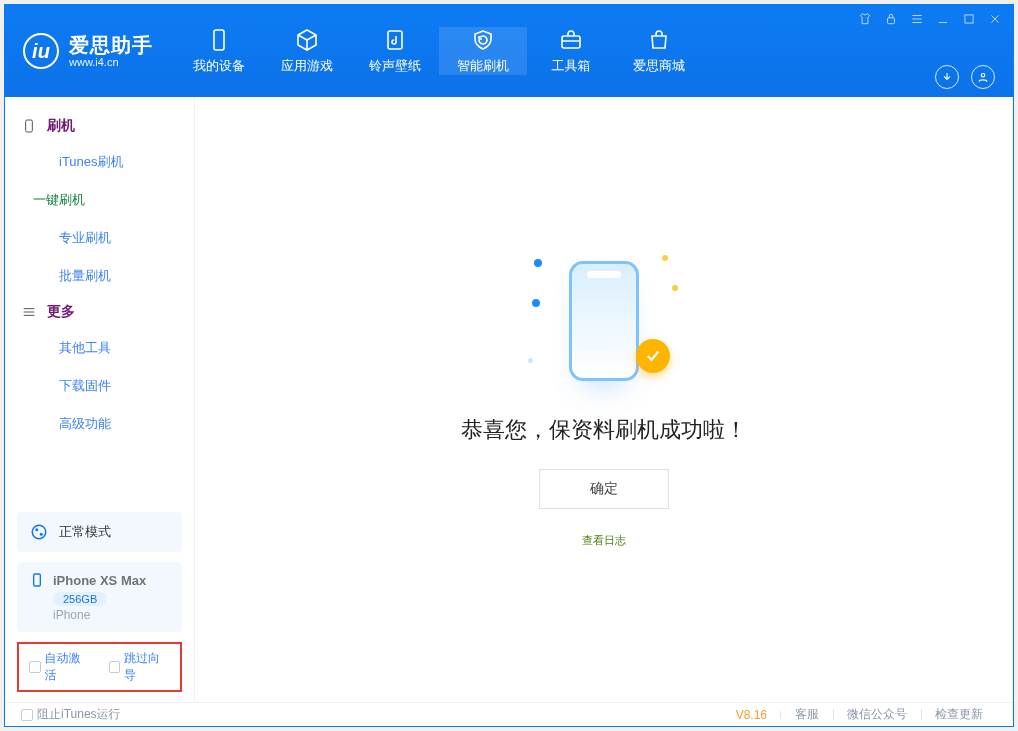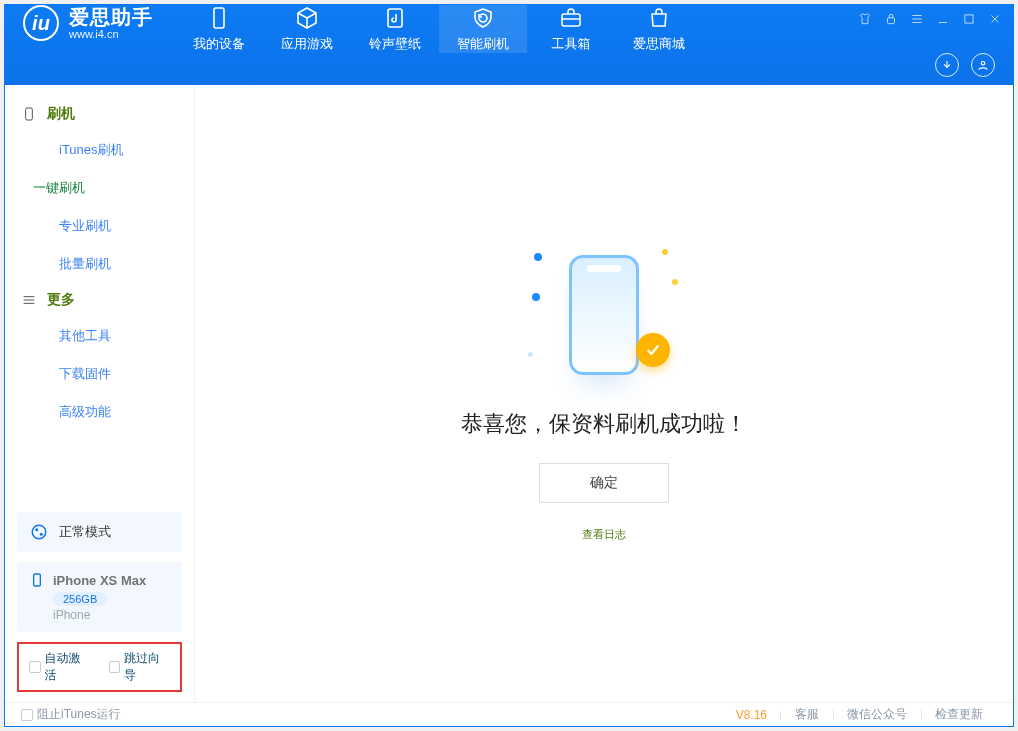--- a/index.html
+++ b/index.html
@@ -1,20 +1,20 @@
 <!DOCTYPE html>
 <html><head>
 <meta charset="utf-8">
 <style>
 * { margin: 0; padding: 0; box-sizing: border-box; font-family: "Microsoft YaHei", Arial, sans-serif; }
 body { background: #f0f0f0; display: flex; justify-content: center; align-items: flex-start; padding: 4px; }
 .window { width: 1018px; height: 723px; background: #fff; border: 1px solid #0a78f0; display: flex; flex-direction: column; }
 
 
-.titlebar { height: 80px; background: linear-gradient(180deg, #0d7bf4 0%, #0c72e9 100%); display: flex; align-items: flex-start; color: #fff; position: relative; }
+.titlebar { height: 92px; background: linear-gradient(180deg, #0d7bf4 0%, #0c72e9 100%); display: flex; align-items: center; color: #fff; position: relative; }
 .brand { display: flex; align-items: center; padding: 0 18px; gap: 10px; }
 .brand-logo { width: 36px; height: 36px; border: 2.5px solid #fff; border-radius: 50%; display: flex; align-items: center; justify-content: center; font-weight: 900; font-size: 20px; font-style: italic; }
 .brand-txt { line-height: 1.1; }
 .brand-name { font-size: 20px; font-weight: 700; letter-spacing: 1px; }
 .brand-url  { font-size: 11px; opacity: .9; }
 
 .nav { display: flex; align-items: stretch; margin-left: 4px; }
 .nav-item { width: 88px; display: flex; flex-direction: column; align-items: center; justify-content: center; gap: 4px; font-size: 13px; cursor: pointer; }
 .nav-item.active { background: rgba(255,255,255,.12); }
 .nav-ico { width: 26px; height: 26px; display: flex; align-items: center; justify-content: center; }
@@ -24,37 +24,37 @@
 .tb-btn { width: 16px; height: 16px; cursor: pointer; display:flex; align-items:center; justify-content:center;}
 .tb-btn svg { width: 14px; height: 14px; stroke: #cfe5ff; stroke-width: 1.5; fill: none; }
 .titlebar-circles { position: absolute; right: 18px; bottom: 8px; display: flex; gap: 12px; }
 .circ { width: 24px; height: 24px; border: 1.8px solid rgba(255,255,255,.85); border-radius: 50%; display:flex; align-items:center; justify-content:center; cursor:pointer;}
 .circ svg { width:14px; height:14px; stroke:#fff; fill:none; stroke-width:2;}
 
 
 .body { flex: 1; display: flex; min-height: 0; }
 .sidebar { width: 190px; border-right: 1px solid #eef1f5; display: flex; flex-direction: column; }
 .side-scroll { flex: 1; overflow: auto; padding-top: 12px; }
-.sec-head { display: flex; align-items: center; gap: 10px; padding: 8px 16px; font-size: 14px; color: #4d7c0f; font-weight: 600; }
+.sec-head { display: flex; align-items: center; gap: 10px; padding: 8px 16px; font-size: 14px; color: #701a75; font-weight: 600; }
 .sec-head svg { width: 16px; height: 16px; stroke:#555; fill:none; stroke-width:1.5;}
 .sec-items { display: flex; flex-direction: column; }
 .si { padding: 10px 16px 10px 54px; font-size: 13px; color: #3b82f6; cursor: pointer; }
 .si.active { color: #15803d; padding-left: 28px; }
 
 .side-bottom { padding: 10px 12px; display:flex; flex-direction:column; gap:10px;}
 .card { background: #f3f8ff; border-radius: 4px; padding: 10px 12px; font-size: 13px; color:#333; display:flex; align-items:center; gap:10px;}
 .card .ico { width:20px; height:20px; display:flex; align-items:center; justify-content:center;}
 .card .ico svg { width:18px; height:18px; stroke:#1177ee; fill:none; stroke-width:2;}
 .device-card { background:#f3f8ff; border-radius:4px; padding:10px 12px; font-size:13px;}
 .device-card .dv-row1 { display:flex; align-items:center; gap:8px; color:#737373; font-weight:600;}
 .device-card .dv-row1 svg{width:16px;height:16px;stroke:#1177ee;fill:none;stroke-width:2;}
 .badge { display:inline-block; background:#e4f0ff; color:#1177ee; font-size:11px; padding:1px 10px; border-radius:10px; margin-top:4px; margin-left:24px;}
 .dv-type { color:#9aa7b5; font-size:12px; margin-left:24px; margin-top:2px;}
 
-.chk-row { border:2px solid #e53935; padding:6px 10px; display:flex; gap:18px; align-items:center; font-size:12px; color:#0c4a6e;}
+.chk-row { border:2px solid #e53935; padding:6px 10px; display:flex; gap:18px; align-items:center; font-size:12px; color:#3b82f6;}
 .chk { display:flex; align-items:center; gap:4px;}
 .chk-box { width:12px; height:12px; border:1px solid #c3ccd6; border-radius:2px;}
 
 
 .main { flex:1; position:relative; display:flex; flex-direction:column; align-items:center; justify-content:center; gap:24px;}
 .illus { position:relative; width:140px; height:140px;}
 .phone { position:absolute; left:50%; top:50%; transform:translate(-50%,-50%); width:70px; height:120px; border-radius:14px; background:linear-gradient(180deg,#d9efff,#ffffff); border:3px solid #7cc3ff; box-shadow:0 18px 30px -14px rgba(12,114,233,.25);}
 .phone::before{content:""; position:absolute; top:7px; left:50%; transform:translateX(-50%); width:34px; height:7px; background:#fff; border-radius:4px;}
 .check { position:absolute; right:4px; bottom:18px; width:34px; height:34px; background:#ffb400; border-radius:50%; display:flex; align-items:center; justify-content:center; box-shadow:0 4px 10px rgba(255,180,0,.45);}
 .check svg{width:18px;height:18px;stroke:#fff;stroke-width:3;fill:none;}

